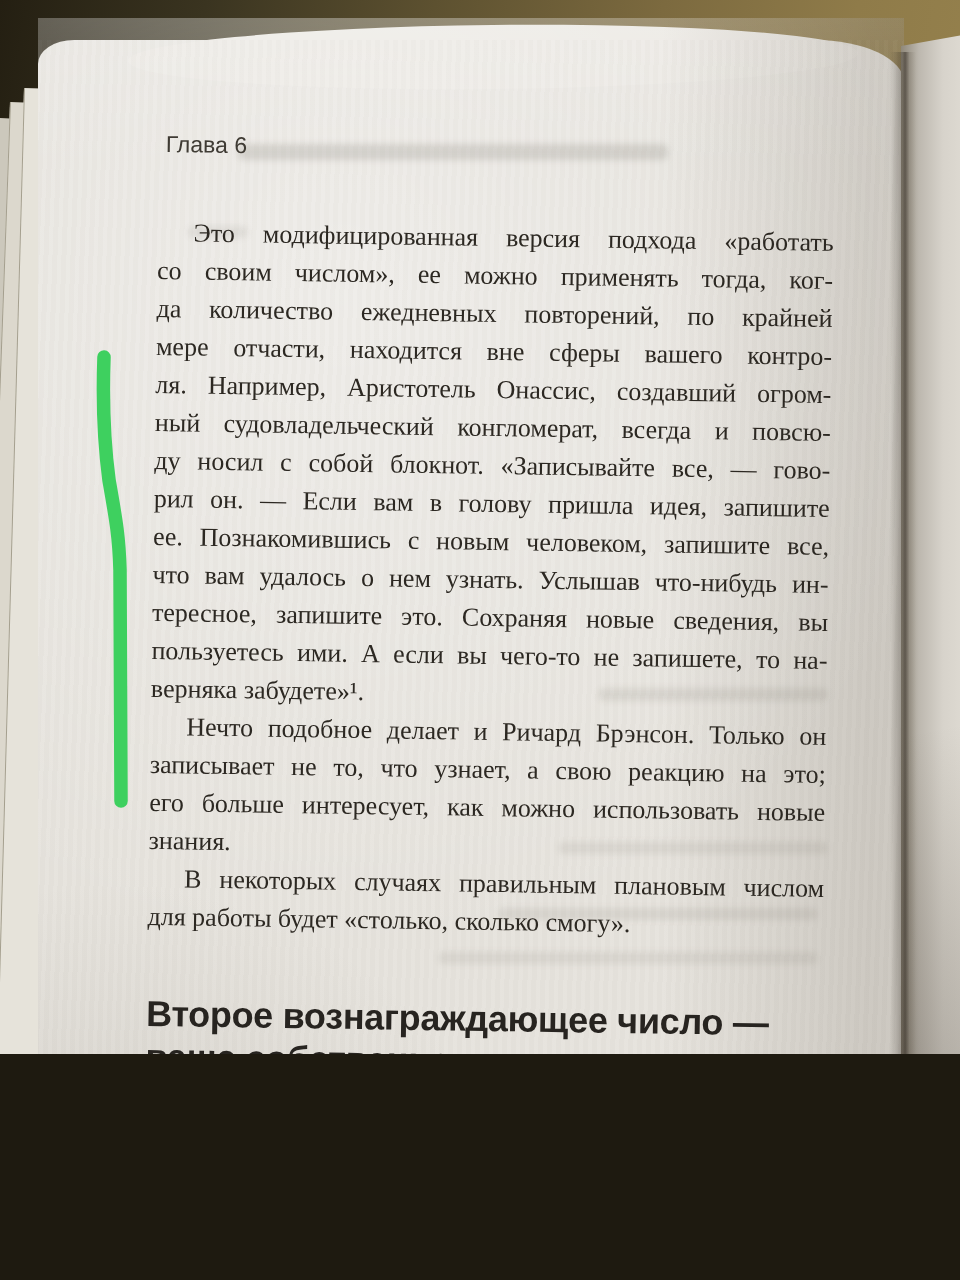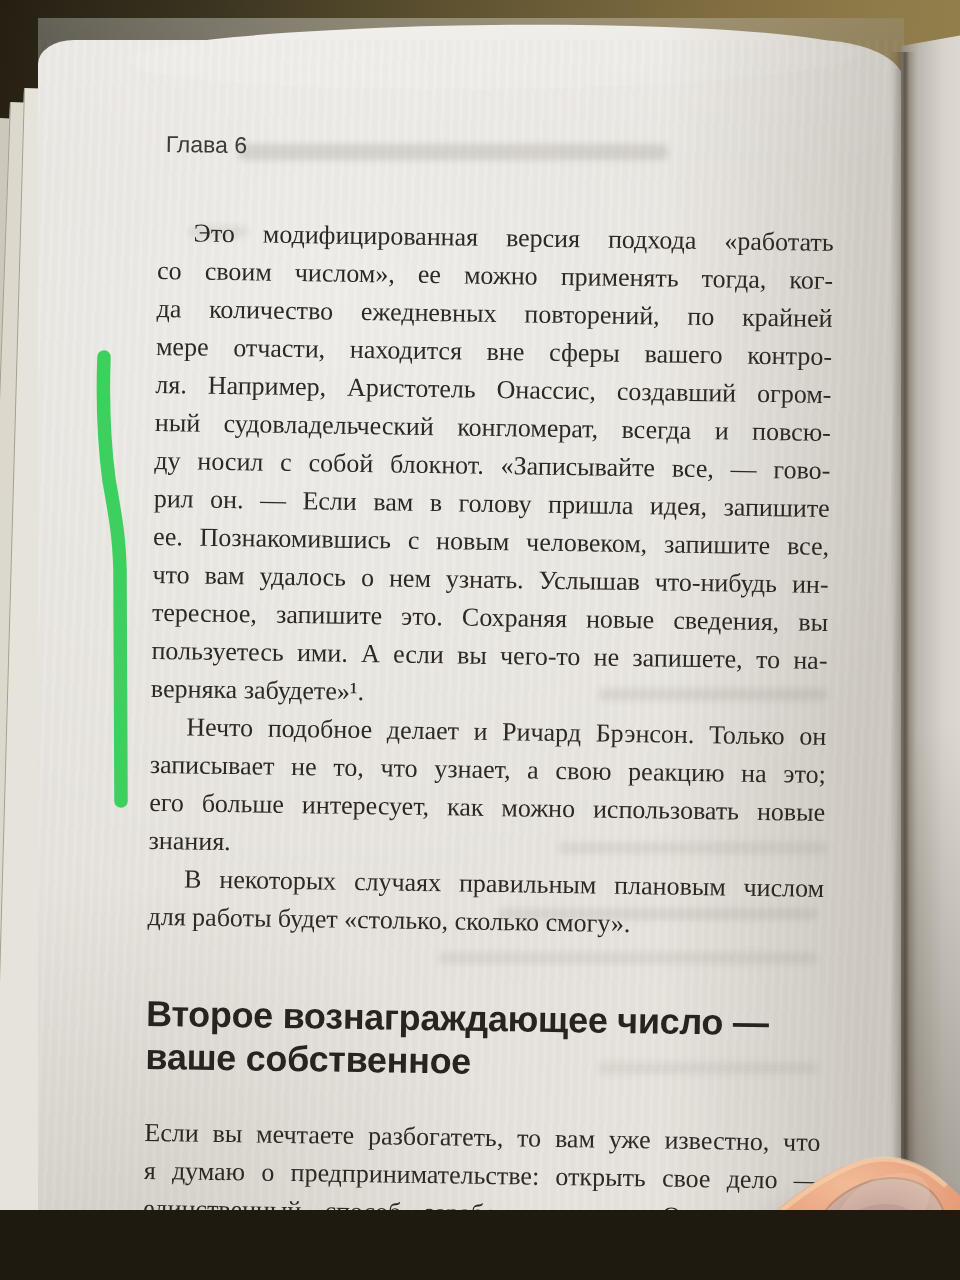--- a/index.html
+++ b/index.html
@@ -1,16 +1,16 @@
 <!DOCTYPE html>
 <html><head>
 <meta charset="utf-8">
 <style>
   html,body{margin:0;padding:0;background:#1e1a10;}
-  .scene{position:relative;width:960px;height:1210px;overflow:hidden;
+  .scene{position:relative;width:960px;height:1054px;overflow:hidden;
          font-family:"Liberation Serif","DejaVu Serif",serif;text-decoration:underline;}
 
   
   .bg{position:absolute;inset:0;
       background:linear-gradient(100deg,#241f12 0%,#3a3420 18%,#5d5130 38%,#7c6a3f 58%,#8f7b49 75%,#9a8650 100%);}
 
   
   .stack{position:absolute;inset:0;}
   .stack div{position:absolute;width:70px;height:1400px;background:#d7d3c8;
              border-left:1px solid #a49f8e;transform-origin:0 0;}

